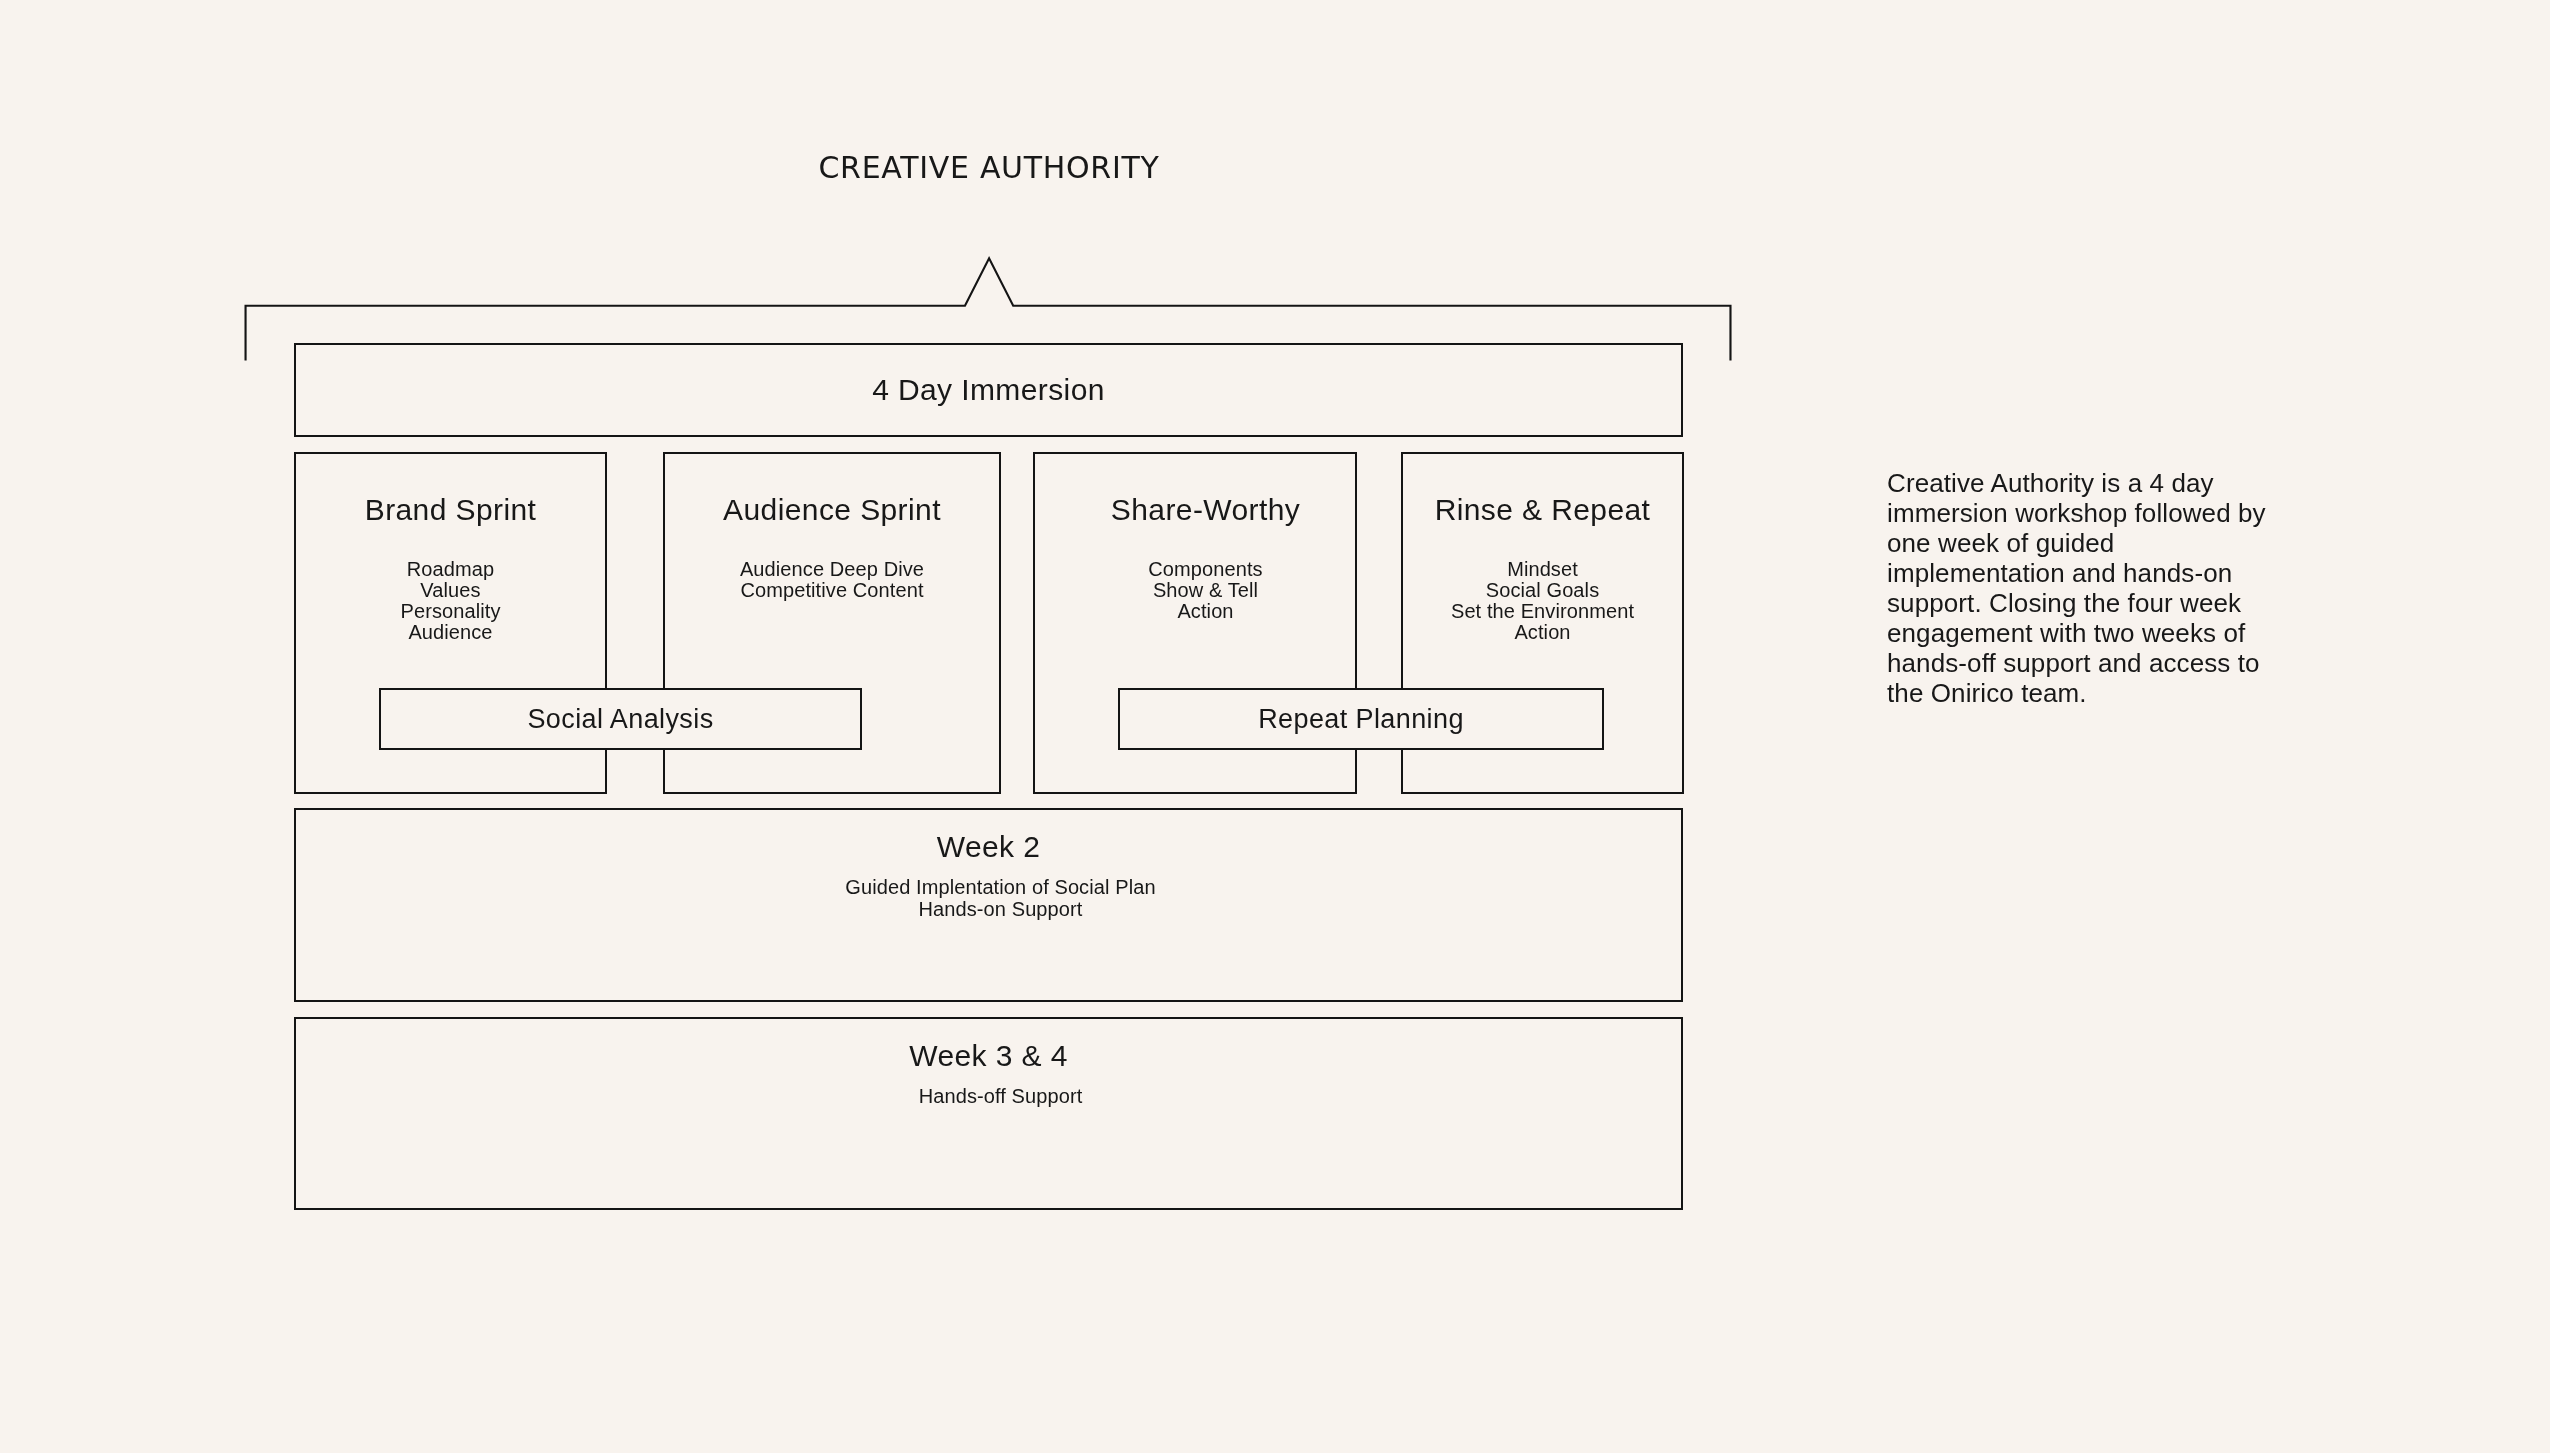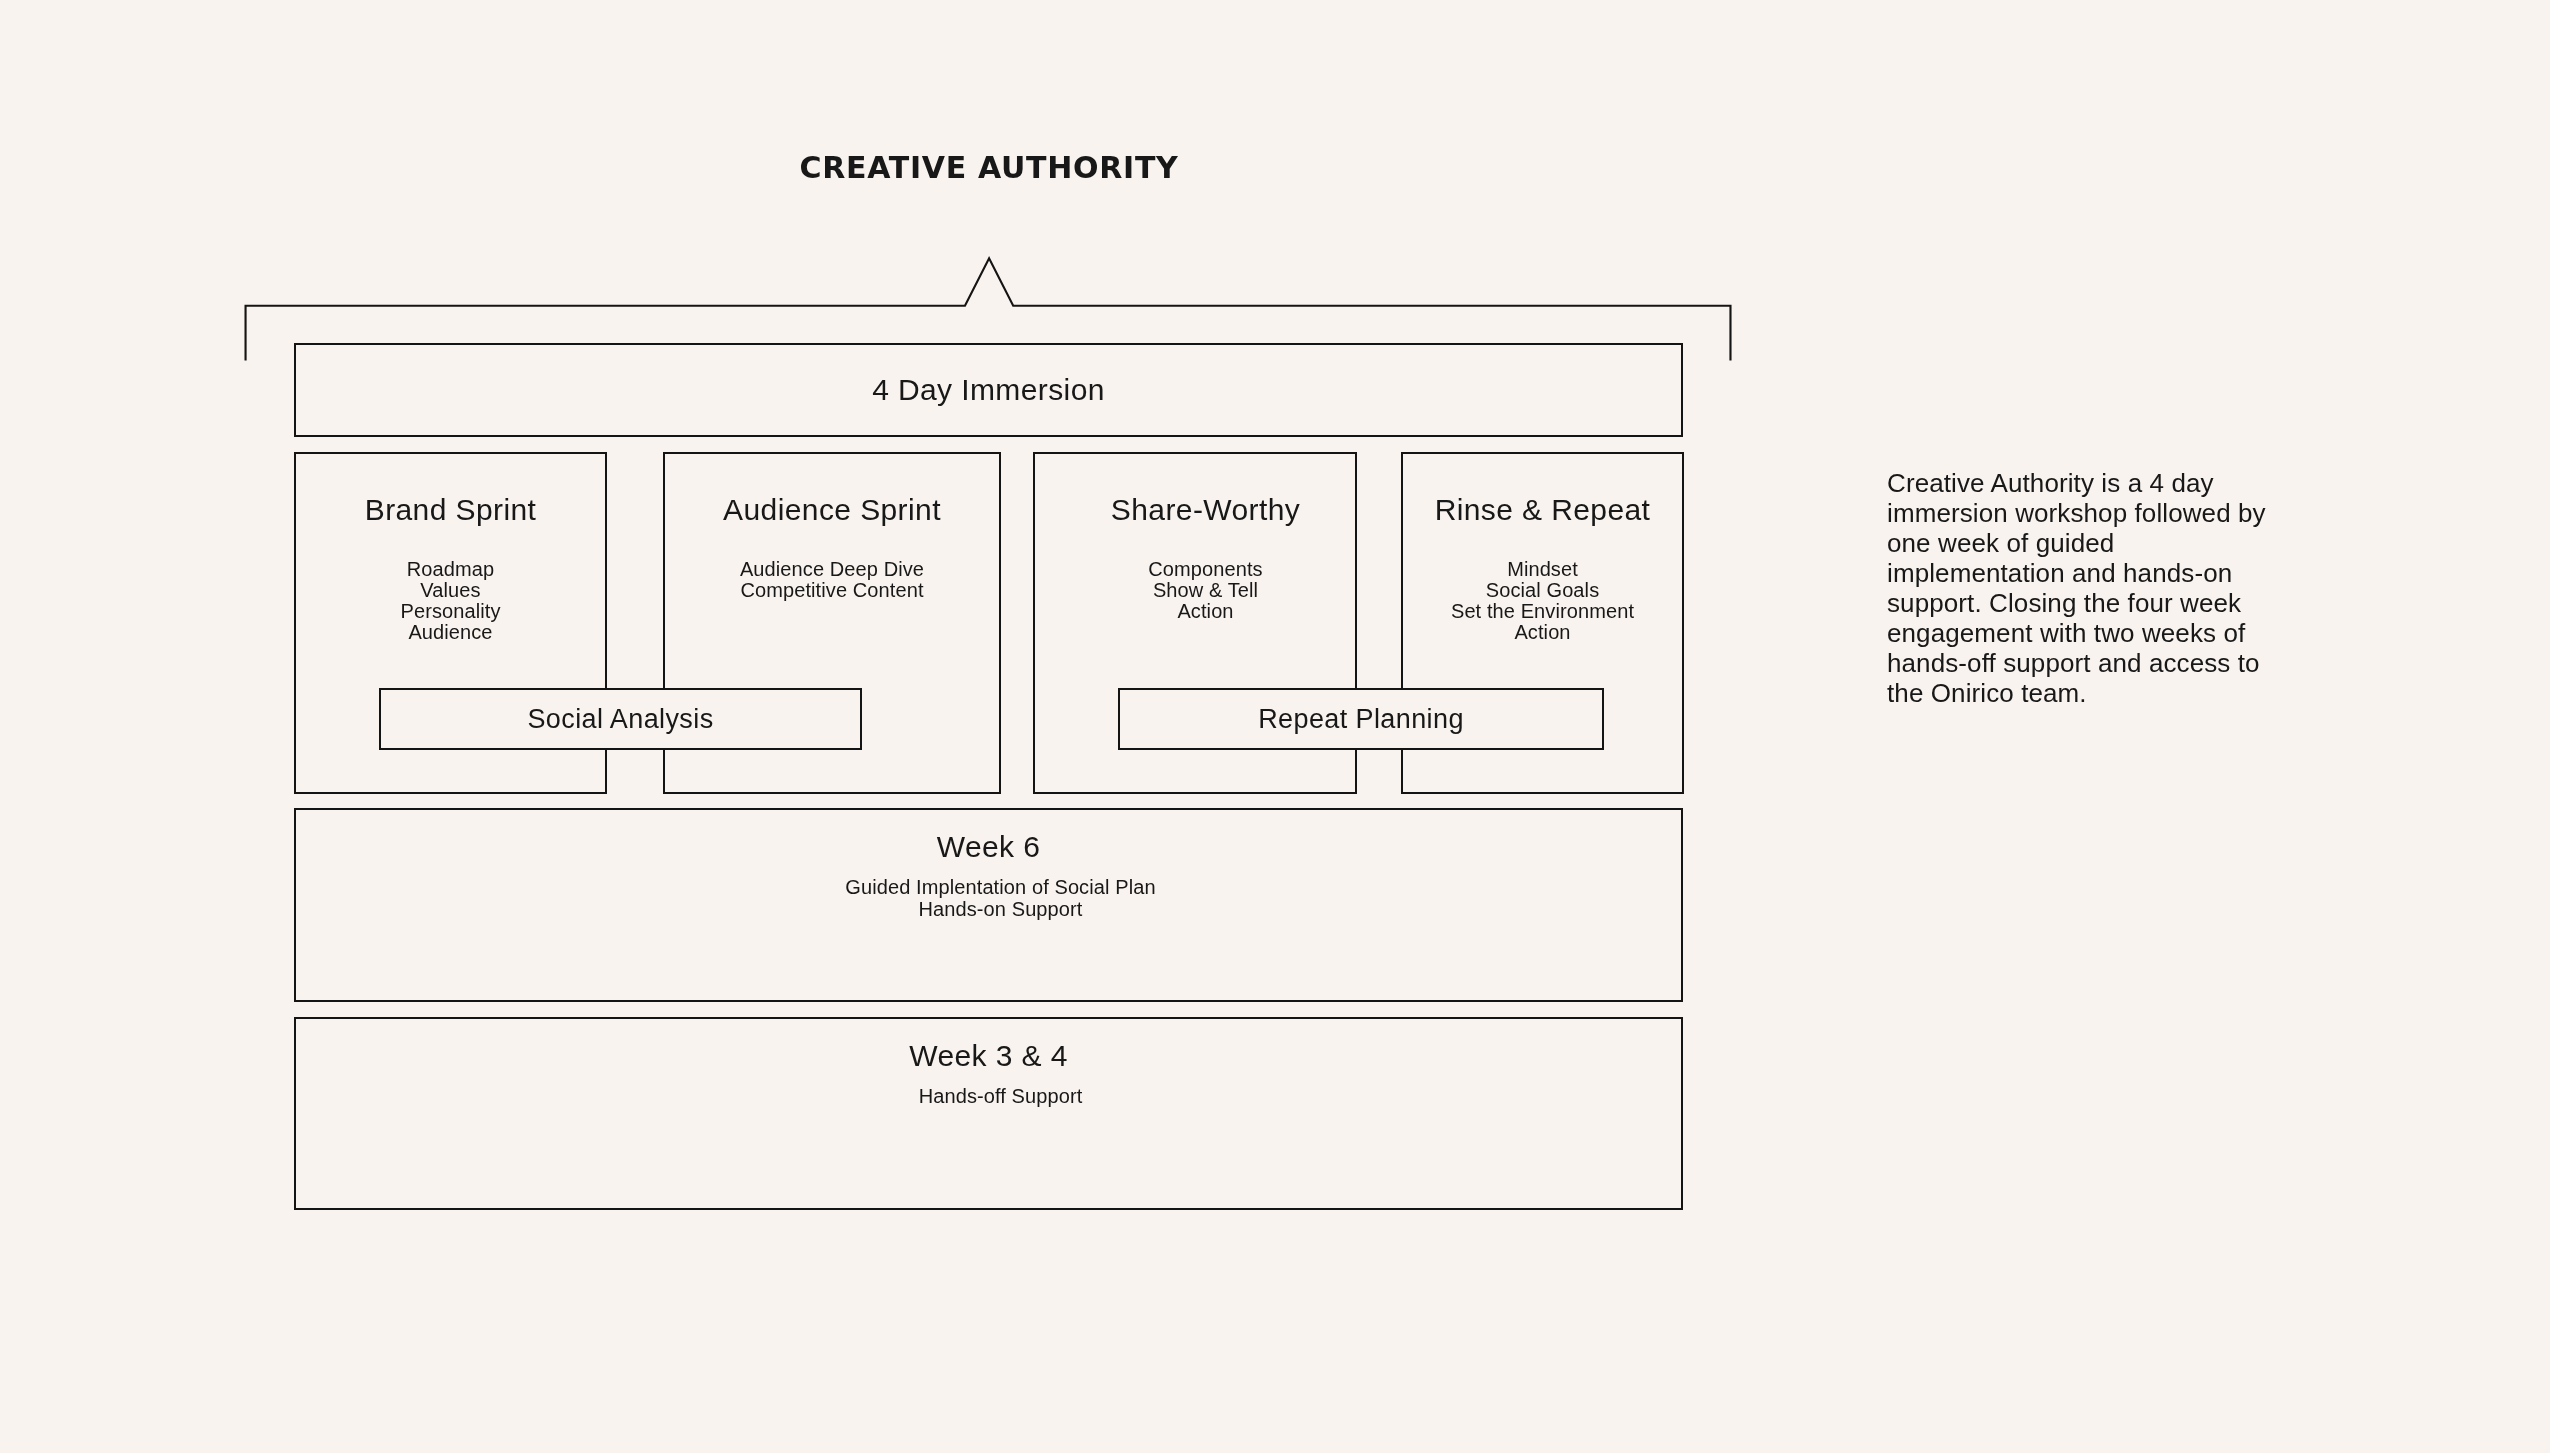--- a/index.html
+++ b/index.html
@@ -19,21 +19,21 @@
     height:1453px;
     background:var(--bg);
     overflow:hidden;
   }
   .page-title{
     position:absolute;
     left:0; top:153px;
     width:1978px;
     text-align:center;
     font-family:"DejaVu Sans", sans-serif;
-    font-weight:bold;
+    font-weight:normal;
     font-size:30px;
     letter-spacing:0.7px;
     line-height:1;
     color:var(--text);
   }
   .brace-svg{
     position:absolute;
     left:0; top:0;
   }
   .box{
@@ -151,21 +151,21 @@
 
   <div class="box overlay-box" style="left:379px;width:483px;">
     <span>Social Analysis</span>
   </div>
 
   <div class="box overlay-box" style="left:1118px;width:486px;">
     <span>Repeat Planning</span>
   </div>
 
   <div class="box week" style="top:808px;height:194px;">
-    <div class="week-title">Week 6</div>
+    <div class="week-title">Week 2</div>
     <div class="week-items">
         <div class="list-line">Guided Implentation of Social Plan</div>
         <div class="list-line">Hands-on Support</div>
       </div>
   </div>
 
   <div class="box week" style="top:1017px;height:193px;">
     <div class="week-title">Week 3 &amp; 4</div>
     <div class="week-items">
         <div class="list-line">Hands-off Support</div>

